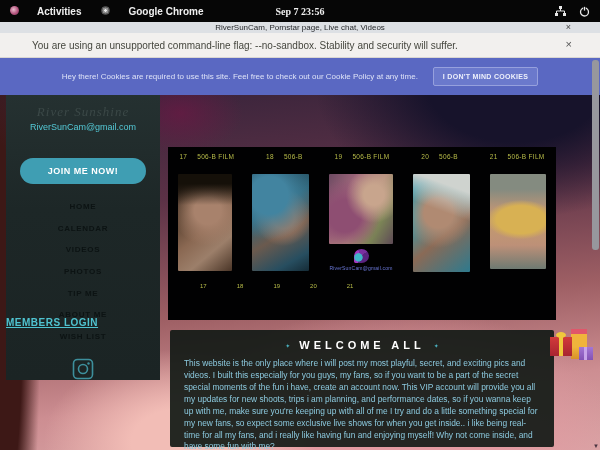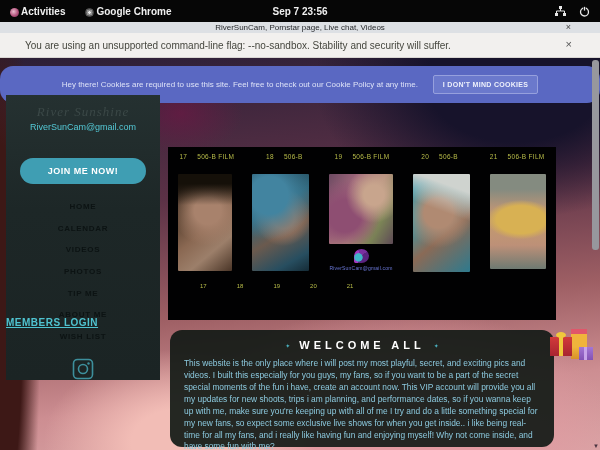--- a/index.html
+++ b/index.html
@@ -3,57 +3,57 @@
 <meta charset="utf-8">
 <style>
   html,body { margin:0; padding:0; background:#222; }
   * { box-sizing:border-box; }
   #screen { position:relative; width:600px; height:450px; overflow:hidden;
             font-family:"Liberation Sans",sans-serif; background:#000; }
 
   
   .topbar { position:absolute; top:0; left:0; width:600px; height:22px; background:#060606;
             color:#f0f0f0; display:flex; align-items:center; font-size:10px; font-weight:bold; }
-  .tb-group { display:flex; align-items:flex-end; gap:2px; z-index:2; }
+  .tb-group { display:flex; align-items:flex-start; gap:18px; z-index:2; }
   .activities { margin-left:10px; }
   .appmenu { margin-left:20px; }
   .distro-dot { width:9px; height:9px; border-radius:50%;
                 background:radial-gradient(circle at 40% 40%, #e9bccd, #b4547e 55%, #6f2a4d); }
   .chrome-dot { width:9px; height:9px; border-radius:50%; border:1px solid #555;
                 background:radial-gradient(circle, #e8e8e8 0 24%, #8f8f8f 30% 58%, #636363 62%); }
-  .clock { position:absolute; left:0; right:0; text-align:center; z-index:1; }
+  .clock { position:absolute; left:0; right:0; text-align:center; z-index:1;font-family:Liberation Serif, serif; }
   .tb-right { margin-left:auto; display:flex; align-items:center; gap:13px; margin-right:10px; z-index:2; }
 
   
   .tabbar { position:absolute; top:22px; left:0; width:600px; height:17px; background:#dde0e4;
             color:#26282b; font-size:8px; }
   .tab-title { position:absolute; left:0; right:0; top:1px; text-align:center; }
   .tab-close { position:absolute; right:29px; top:0px; font-size:9px; color:#444; cursor:default; }
 
   
   .infobar { position:absolute; top:33px; left:0; width:600px; height:25px; background:#f2f0ee;
-             color:#46473f; font-size:10px; display:flex; align-items:center; padding-left:25px;
+             color:#46473f; font-size:10px; display:flex; align-items:center; padding-left:32px;
              border-bottom:1px solid #d9d6d2; }
   .info-close { position:absolute; right:28px; top:5px; font-size:11px; color:#555; }
 
   
   .viewport { position:absolute; top:58px; left:0; width:600px; height:392px; overflow:hidden; }
   .bg-photo { position:absolute; inset:0;
     background:
       radial-gradient(90px 60px at 180px 55px, rgba(120,20,70,.55), transparent 70%),
       radial-gradient(280px 190px at 86% 6%, #17132b 0 32%, rgba(23,19,43,0) 72%),
       radial-gradient(40px 340px at 0% 70%, #3d1816 0 55%, transparent 100%),
       radial-gradient(220px 150px at 30% 98%, #f2bdb6 0 22%, transparent 62%),
       radial-gradient(320px 210px at 66% 102%, #e29aa1 0 32%, transparent 72%),
       linear-gradient(175deg, #2c1f37 0%, #5b3146 35%, #9e5f64 62%, #cd8e92 82%, #d9a4a5 100%); }
 
   
-  .cookie { position:absolute; top:8px; left:0; width:600px; height:37px; background:#5a68c2;
+  .cookie { position:absolute; top:0; left:0; width:600px; height:37px; background:#5a68c2;
             display:flex; align-items:center; justify-content:center; gap:15px;
-            color:#dde2f7; font-size:8px;border-radius:13px; }
+            color:#dde2f7; font-size:8px; }
   .cookie-btn { background:#6b79cc; border:1px solid #96a0dd; color:#eef1fc; font-size:7px;
                 font-weight:bold; letter-spacing:.3px; padding:5px 9px; border-radius:2px; cursor:pointer;
                 font-family:"Liberation Sans",sans-serif; }
 
   
   .sidebar { position:absolute; left:6px; top:37px; width:154px; height:285px;
              background:linear-gradient(180deg,#253131 0%, #1d2727 40%, #1b2424 100%); }
   .site-name { margin-top:9px; text-align:center; font-family:"Liberation Serif",serif;
                font-style:italic; font-size:13px; color:#3b4847; letter-spacing:1px; }
   .email { text-align:center; font-size:9px; color:#54c8d5; margin-top:2px; }
@@ -98,21 +98,21 @@
   .wm-logo { margin-top:5px; width:15px; height:14px; border-radius:50% 50% 50% 10%;
              background:radial-gradient(circle at 30% 60%, #3fb6c8 0 28%, transparent 34%),
                         conic-gradient(from 210deg, #a43ac0 0 120deg, #7a2fa0 120deg 200deg, #5a2380 200deg 360deg); }
   .wm-text { margin-top:2px; font-size:5px; color:#6b79d8; letter-spacing:.2px; }
   .strip-foot { display:flex; gap:30px; padding-left:32px; margin-top:7px; font-size:6px;
                 color:#b8bc49; }
   .strip-foot span { cursor:pointer; }
 
   
   .welcome { position:absolute; left:170px; top:272px; width:384px; height:117px;
-             background:rgba(18,26,22,0.92); border-radius:12px; }
+             background:rgba(18,26,22,0.92); border-radius:2px; }
   .w-head { margin-top:9px; display:flex; justify-content:center; align-items:center; gap:9px; }
   .w-title { font-size:11px; font-weight:bold; letter-spacing:4px; color:#ffffff; }
   .orn { color:#4db8c8; font-size:6px; }
   .w-body { margin:7px 14px 0 14px; font-size:8.4px; line-height:1.42; color:#8ccadf; }
 
   
   .gifts { position:absolute; left:546px; top:264px; width:54px; height:48px; }
   .gift { position:absolute; }
   .g-yellow { left:25px; top:7px; width:16px; height:30px;
               background:linear-gradient(180deg,#e0566a 0 18%, #f0b43c 18% 60%, #d8922a 100%); }

